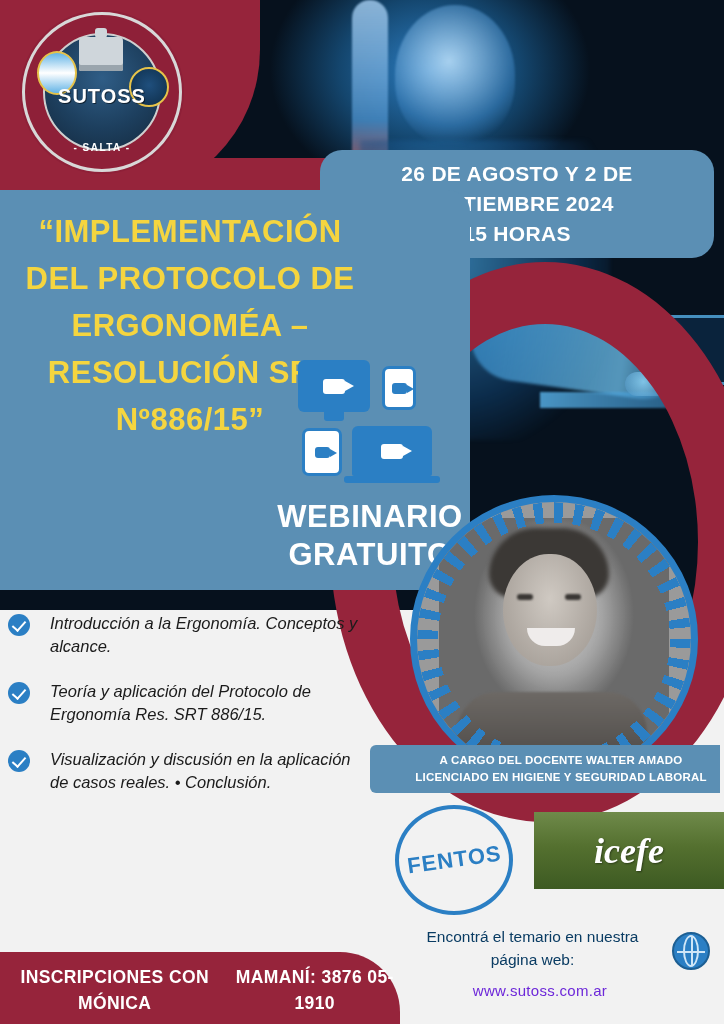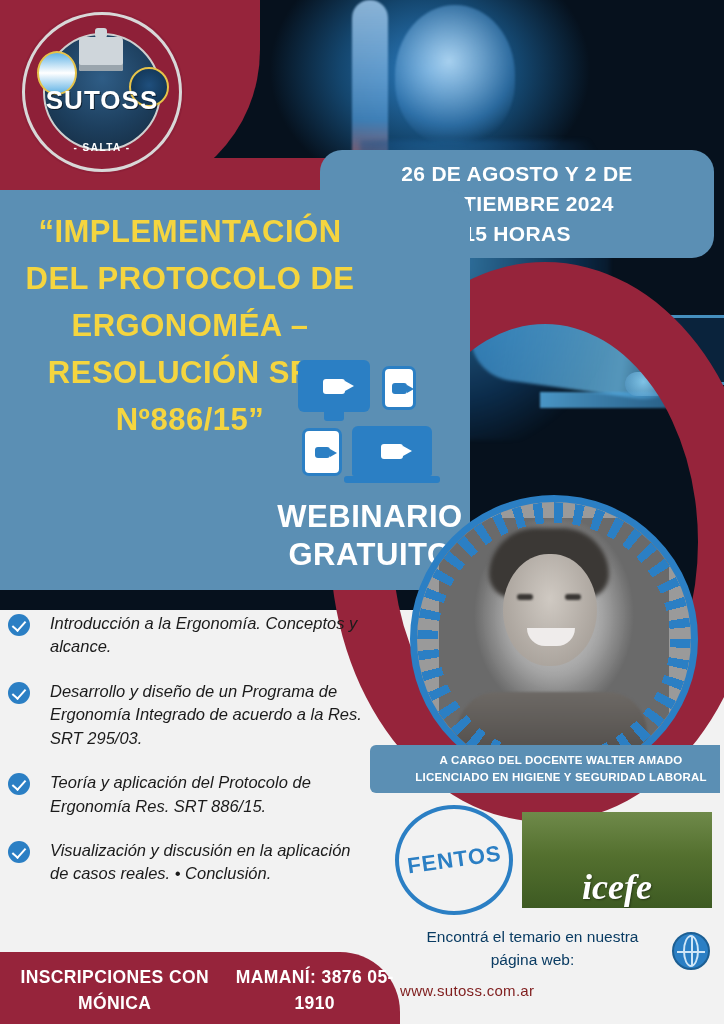--- a/index.html
+++ b/index.html
@@ -125,21 +125,21 @@
     border-radius: 4px 4px 2px 2px;
     box-shadow: inset 0 -6px 0 #9aa5ad;
   }
   .logo .tap:after {
     content: ""; position: absolute; left: 16px; top: -9px; width: 12px; height: 10px;
     background: #cfd6db; border-radius: 3px;
   }
   .logo .name {
     position: absolute; left: 0; right: 0; top: 70px;
     text-align: center; color: #ffffff;
-    font-size: 26px; font-weight: bold; letter-spacing: 1px;
+    font-size: 20px; font-weight: bold; letter-spacing: 1px;
     text-shadow: 1px 1px 0 #00000088;
   }
   .logo .salta {
     position: absolute; left: 0; right: 0; bottom: 16px;
     text-align: center; color: #ffffff;
     font-size: 10px; font-weight: bold; letter-spacing: 1.5px;
   }
 
   
   .title-panel {
@@ -319,23 +319,23 @@
   
   .fentos {
     position: absolute; left: 395px; top: 805px; width: 118px; height: 110px;
     border: 4px solid #2b7fc4; border-radius: 50%;
     display: flex; align-items: center; justify-content: center;
     color: #2b7fc4; font-weight: bold; font-size: 22px;
     letter-spacing: 1px;
   }
   .fentos span { transform: rotate(-8deg); display: block; }
   .icefe {
-    position: absolute; left: 522px; top: 812px; width: 190px; height: 96px;
+    position: absolute; left: 534px; top: 812px; width: 190px; height: 77px;
     background: linear-gradient(180deg, #6f8a4a 0%, #54702f 45%, #3d5a22 100%);
-    display: flex; align-items: flex-end; justify-content: center;
+    display: flex; align-items: center; justify-content: center;
     overflow: hidden;
   }
   .icefe .txt {
     font-family: "Liberation Serif", serif;
     font-style: italic; font-weight: bold; font-size: 36px;
     color: #ffffff;
     text-shadow: 1px 1px 2px #00000066;
   }
 
   
@@ -357,21 +357,21 @@
   .globe:after {
     content: ""; position: absolute; left: 3px; top: 50%; width: 28px; height: 0;
     border-top: 2px solid #cfe6f7;
   }
   .globe .ellipse {
     position: absolute; left: 9px; top: 1px; width: 16px; height: 32px;
     border: 2px solid #cfe6f7; border-radius: 50%;
   }
   .site {
     position: absolute; left: 400px; top: 982px; width: 280px;
-    text-align: left; color: #7f1d1d; font-size: 15px; letter-spacing: .3px;
+    text-align: center; color: #6d28d9; font-size: 15px; letter-spacing: .3px;
   }
 </style>
 </head>
 <body>
 
 <div class="poster">
 
   <div class="hero">
     <div class="head"></div>
     <div class="spine"></div>
@@ -444,24 +444,20 @@
     <div>LICENCIADO EN HIGIENE Y SEGURIDAD LABORAL</div>
   </div>
 
   <div class="bullets">
     <div class="bullet-row">
       <span class="check"></span>
       <span class="bullet-text">Introducción a la Ergonomía. Conceptos y alcance.</span>
     </div>
     <div class="bullet-row">
       <span class="check"></span>
-      <span class="bullet-text">Desarrollo y diseño de un Programa de Ergonomía Integrado de acuerdo a la Res. SRT 295/03.</span>
-    </div>
-    <div class="bullet-row">
-      <span class="check"></span>
       <span class="bullet-text">Teoría y aplicación del Protocolo de Ergonomía Res. SRT 886/15.</span>
     </div>
     <div class="bullet-row">
       <span class="check"></span>
       <span class="bullet-text">Visualización y discusión en la aplicación de casos reales. • Conclusión.</span>
     </div>
   </div>
 
   <div class="fentos">
     <span>FENTOS</span>

